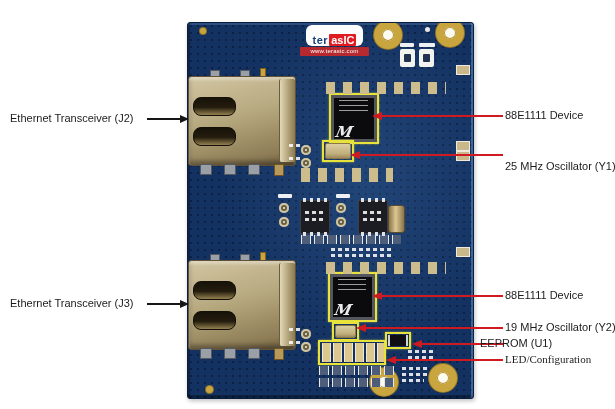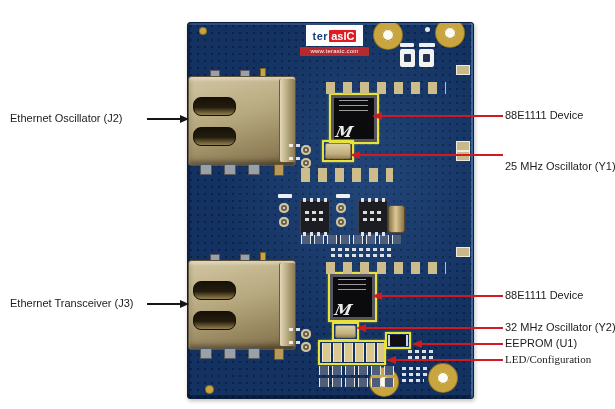--- a/index.html
+++ b/index.html
@@ -13,22 +13,22 @@
     background-image:
       radial-gradient(ellipse at 62% 42%, rgba(96,150,210,0.20), rgba(0,0,0,0) 58%),
       radial-gradient(circle at 3px 3px, rgba(5,18,42,0.55) 1.3px, rgba(0,0,0,0) 1.5px);
     background-size:auto, 7px 7px;
     border:1px solid #0a1f40;border-radius:3px;overflow:hidden;
     box-shadow:inset -2px 0 0 rgba(115,165,220,.45), inset 2px 0 0 rgba(0,0,0,.30),
                inset 0 -3px 0 rgba(0,0,0,.35), inset 0 2px 0 rgba(120,160,210,.25),
                1px 2px 4px rgba(0,0,0,.25);}
 
   
-  .logo{left:118px;top:2px;width:57px;height:21px;background:#fdfdfd;border-radius:0;
-        display:flex;align-items:center;justify-content:center;gap:1px;
+  .logo{left:118px;top:2px;width:57px;height:21px;background:#fdfdfd;border-radius:6px;
+        display:flex;align-items:flex-end;justify-content:center;gap:1px;
         font-weight:bold;font-size:11px;}
   .logo .t1{color:#1b3f7a;letter-spacing:.5px;}
   .logo .t2{background:#e01b22;color:#fff;padding:0 2px;border-radius:1px;}
   .site{left:112px;top:24px;width:69px;height:9px;background:rgba(205,40,40,.88);
         color:#fff;font-size:6px;line-height:9px;text-align:center;border-radius:1px;
         letter-spacing:.2px;}
   .bname{left:100px;top:33px;width:95px;height:15px;text-align:center;
          font-size:13px;font-weight:bold;font-style:italic;color:#2a4f8f;letter-spacing:.5px;
          text-shadow:-1px 0 #e8ecf5,1px 0 #e8ecf5,0 -1px #e8ecf5,0 1px #e8ecf5;}
 
@@ -228,21 +228,21 @@
     <div class="abs sdash" style="left:214px;top:350px;width:28px;"></div>
     <div class="abs sdash" style="left:214px;top:356px;width:22px;"></div>
 
     <div class="abs bit" style="left:268px;top:42px;width:12px;height:8px;"></div>
     <div class="abs bit" style="left:268px;top:118px;width:12px;height:8px;"></div>
     <div class="abs bit" style="left:268px;top:128px;width:12px;height:8px;"></div>
     <div class="abs bit" style="left:268px;top:224px;width:12px;height:8px;"></div>
   </div>
 
   <div>
-    <span class="ltxt" style="left:10px;top:112px;">Ethernet Oscillator (J2)</span>
+    <span class="ltxt" style="left:10px;top:112px;">Ethernet Transceiver (J2)</span>
     <span class="ll" style="left:147px;top:118px;width:33px;"></span>
     <span class="la" style="left:180px;top:115px;"></span>
   </div>
   <div>
     <span class="ltxt" style="left:10px;top:297px;">Ethernet Transceiver (J3)</span>
     <span class="ll" style="left:147px;top:303px;width:33px;"></span>
     <span class="la" style="left:180px;top:300px;"></span>
   </div>
 
   <div>
@@ -256,26 +256,26 @@
     <span class="rtxt" style="left:505px;top:160px;">25 MHz Oscillator (Y1)</span>
   </div>
   <div>
     <span class="ra" style="left:372px;top:292px;"></span>
     <span class="rl" style="left:381px;top:295px;width:122px;"></span>
     <span class="rtxt" style="left:505px;top:289px;">88E1111 Device</span>
   </div>
   <div>
     <span class="ra" style="left:356px;top:324px;"></span>
     <span class="rl" style="left:365px;top:327px;width:138px;"></span>
-    <span class="rtxt" style="left:505px;top:321px;">32 MHz Oscillator (Y2)</span>
+    <span class="rtxt" style="left:505px;top:321px;">19 MHz Oscillator (Y2)</span>
   </div>
   <div>
     <span class="ra" style="left:412px;top:340px;"></span>
     <span class="rl" style="left:421px;top:343px;width:82px;"></span>
-    <span class="rtxt" style="left:505px;top:337px;">EEPROM (U1)</span>
+    <span class="rtxt" style="left:480px;top:337px;">EEPROM (U1)</span>
   </div>
   <div>
     <span class="ra" style="left:386px;top:356px;"></span>
     <span class="rl" style="left:395px;top:359px;width:108px;"></span>
     <span class="rtxt" style="left:505px;top:353px;font-family:Liberation Serif, serif;">LED/Configuration</span>
   </div>
 
 </div>
 
 </body></html>

